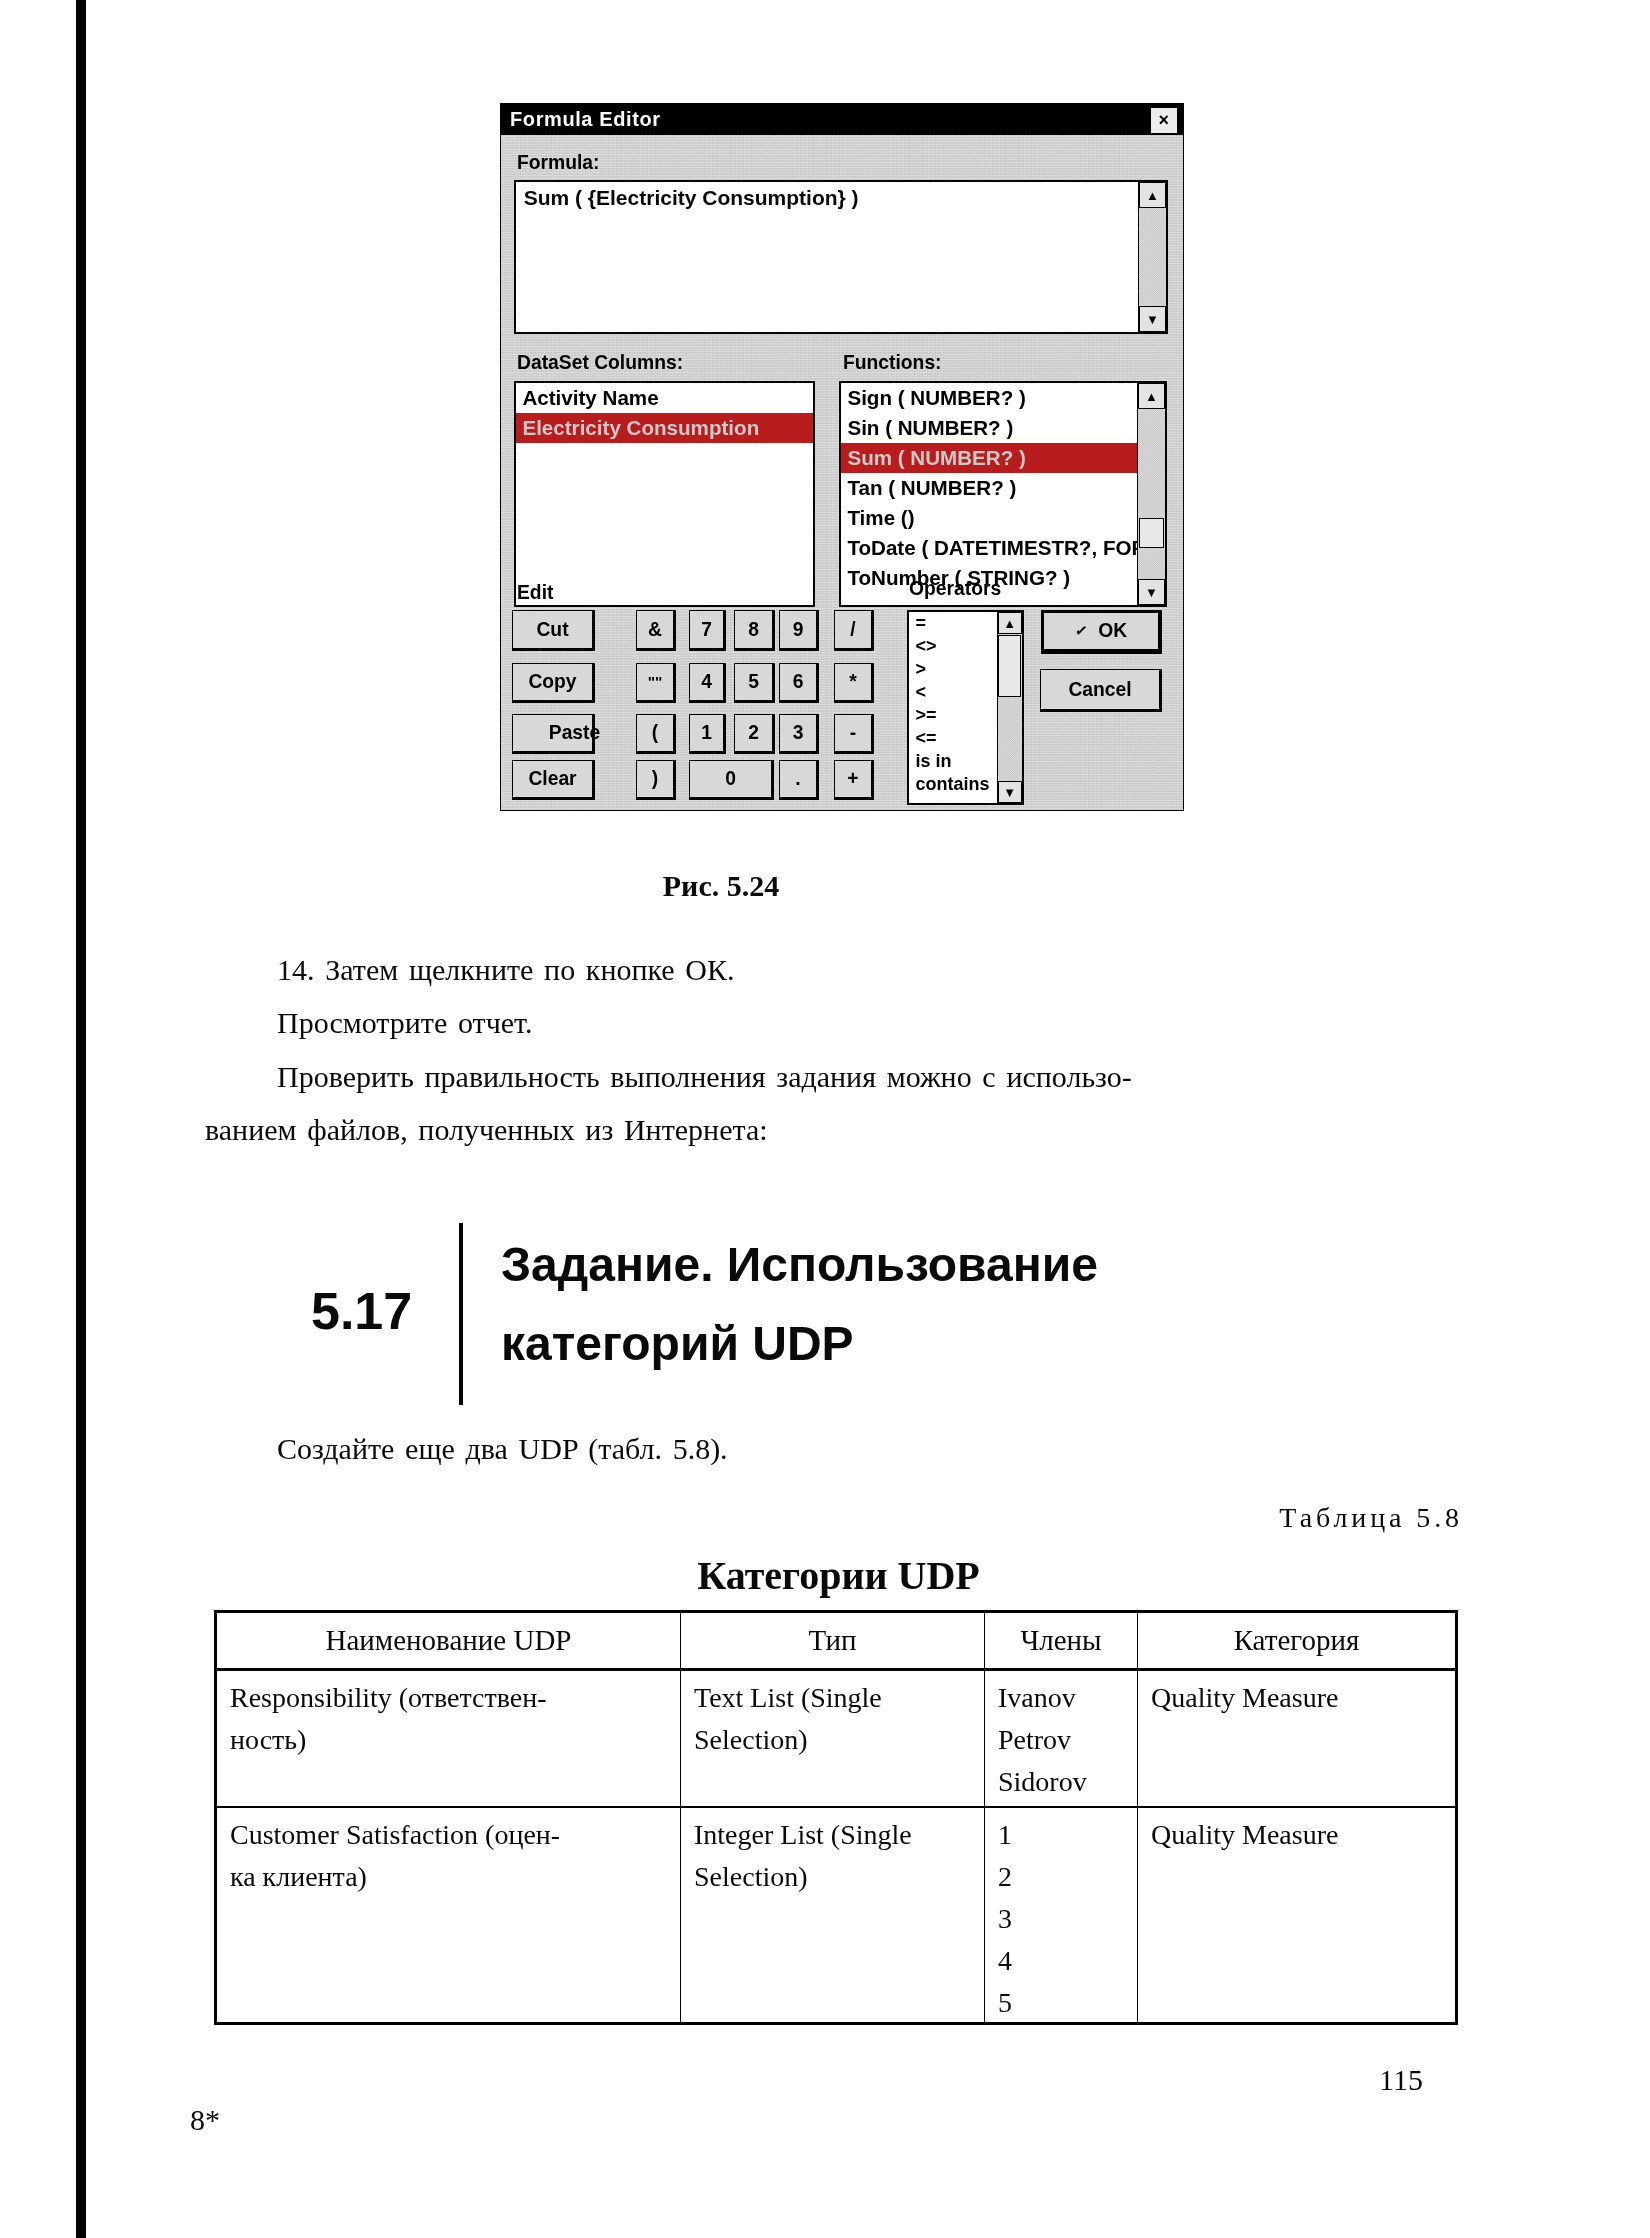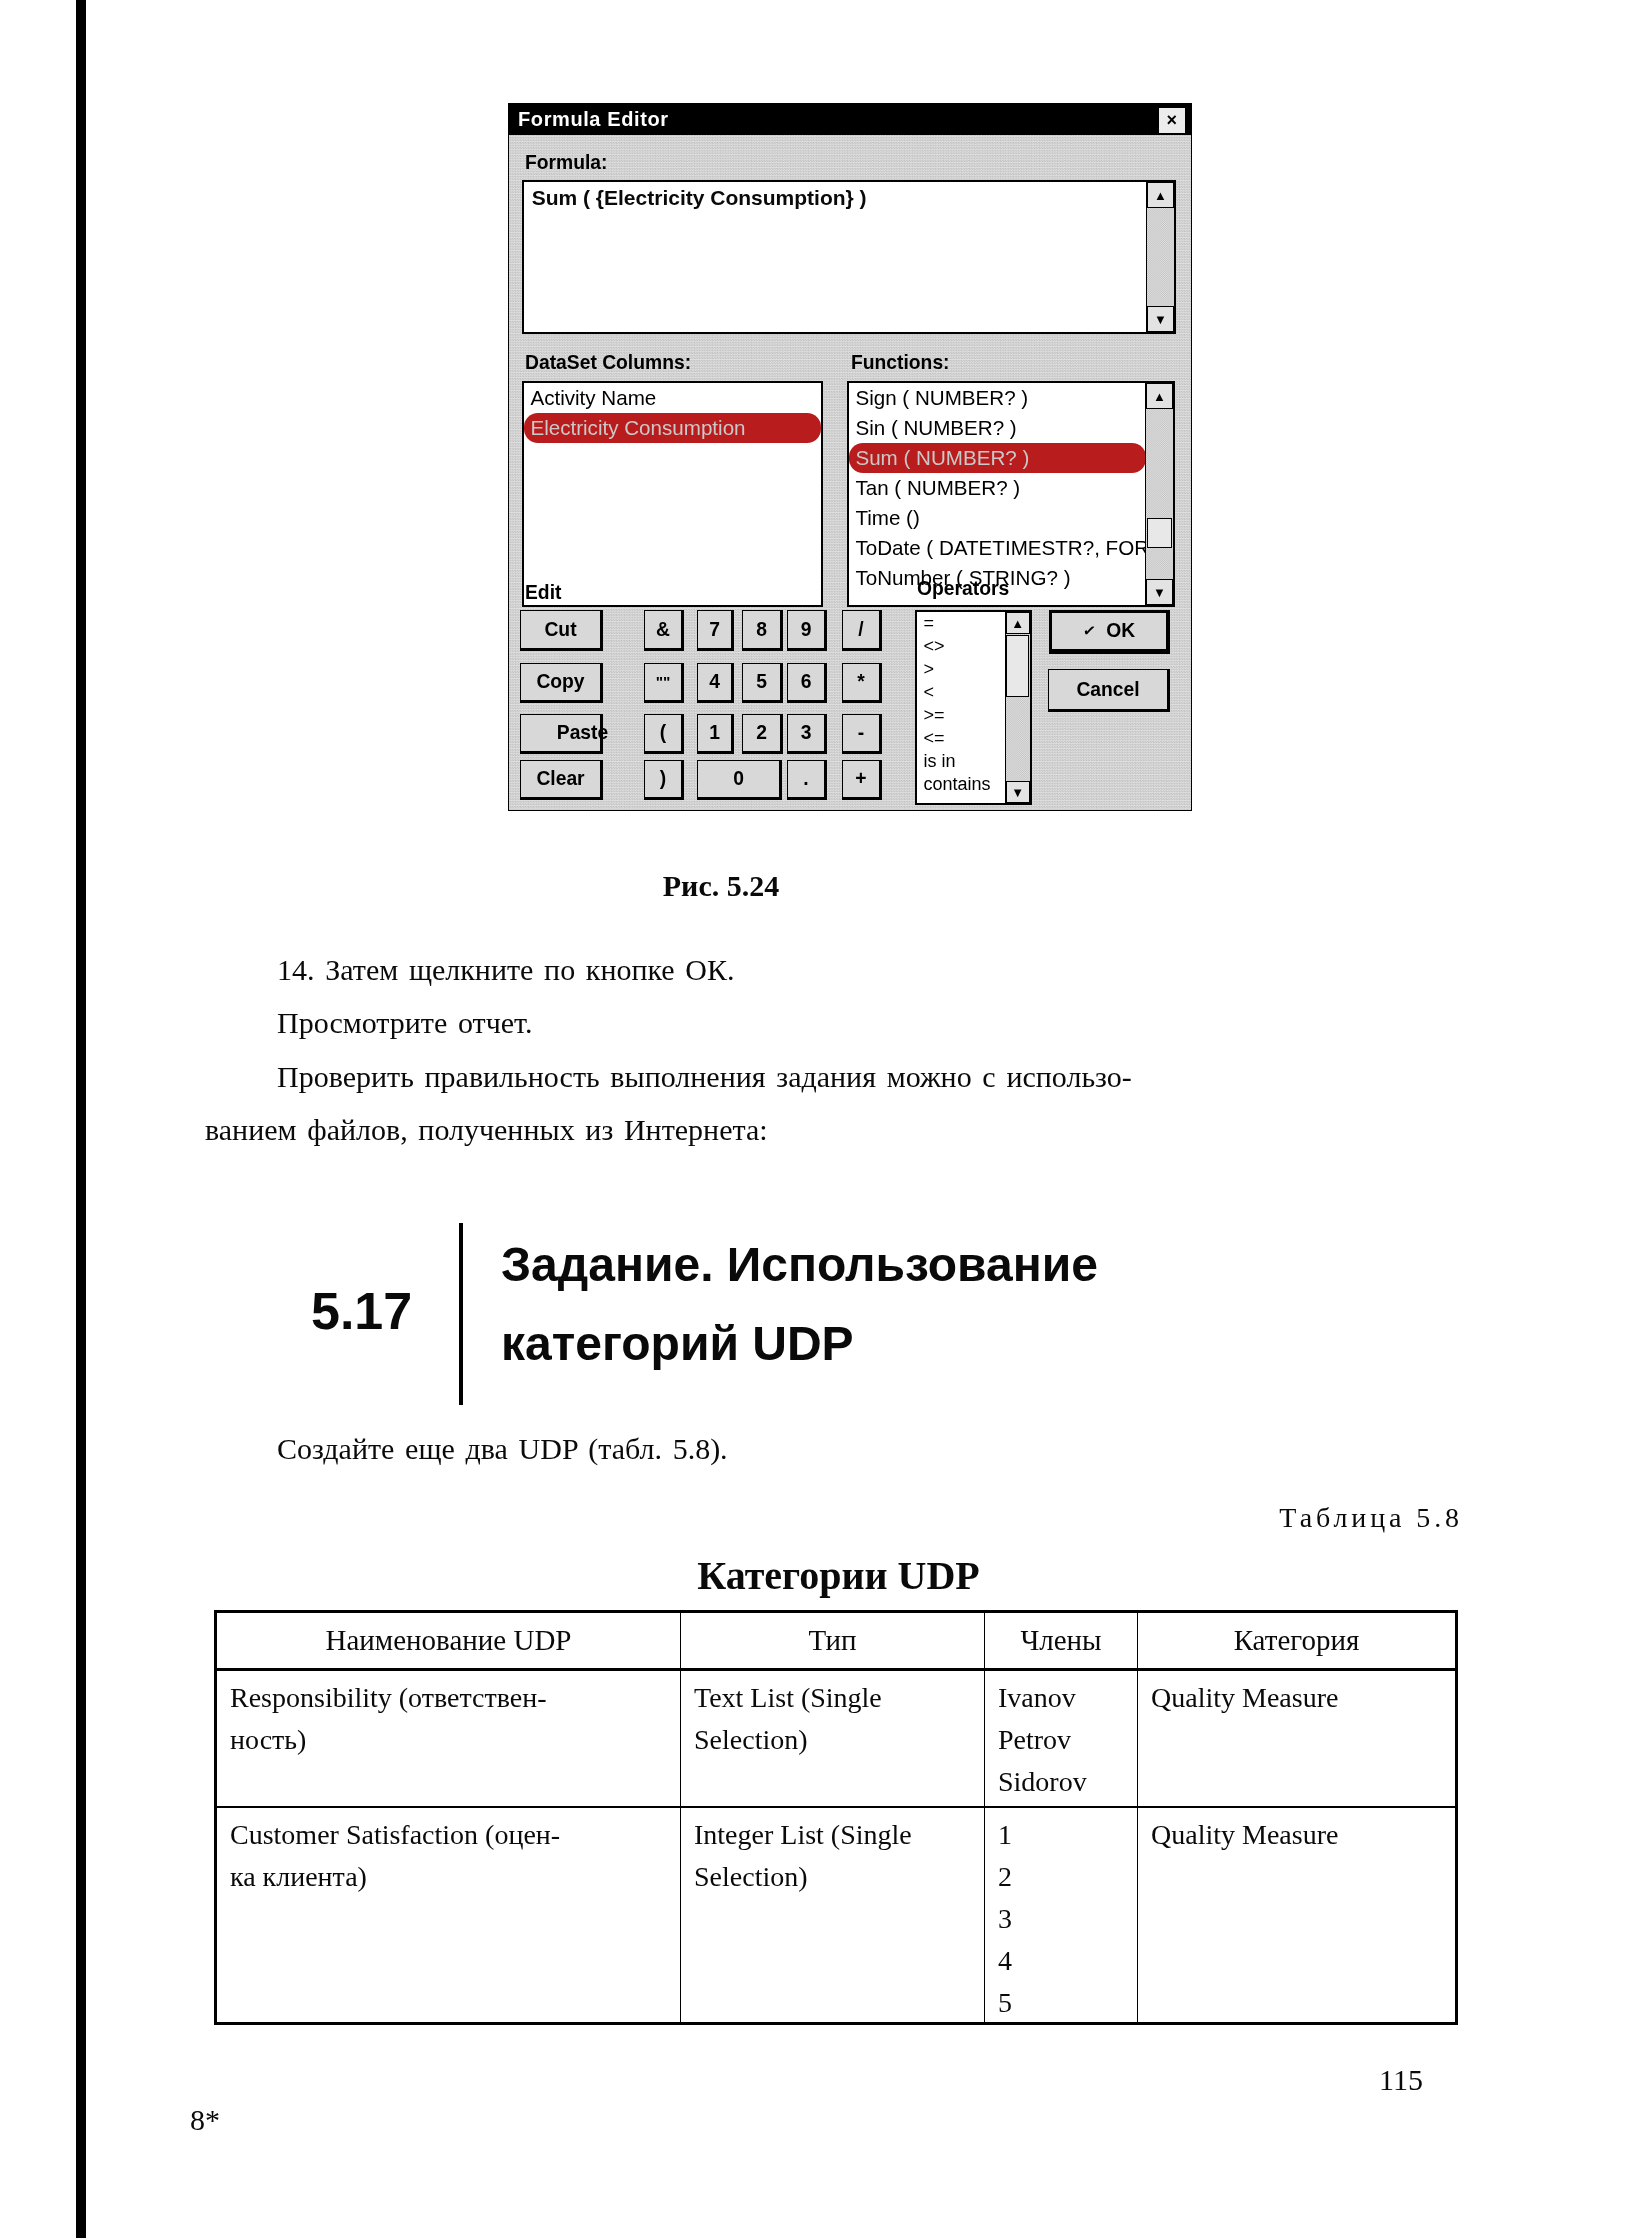--- a/index.html
+++ b/index.html
@@ -6,33 +6,33 @@
   #page{position:relative;width:1650px;height:2239px;background:#fff;overflow:hidden;
         font-family:"Liberation Serif", serif;color:#0a0a0a;}
   .abs{position:absolute;}
 
   
   #edgebar{left:76px;top:0;width:9.7px;height:2239px;background:#000;}
 
   
   .dither{background-color:#cdcdcd;
     background-image:conic-gradient(#c3c3c3 25%, #dedede 0 50%, #c3c3c3 0 75%, #dedede 0);
-    background-size:2.6px 2.6px;margin-left:8px;}
+    background-size:2.6px 2.6px;}
   #dialog{left:500px;top:103px;width:682px;height:706px;border:1.9px solid #000;
           font-family:"Liberation Sans", sans-serif;}
   #titlebar{left:0;top:0;right:0;height:31px;background:#000;color:#fff;
             display:flex;align-items:center;padding-left:9px;
             font-weight:bold;font-size:20px;letter-spacing:0.6px;}
   #closebtn{position:absolute;right:5.2px;top:3.2px;width:26px;height:24.5px;background:#ececec;
             border:1.3px solid #000;display:flex;align-items:center;justify-content:center;
             font-weight:bold;font-size:18px;color:#000;}
   .dlabel{font-weight:bold;font-size:19.3px;color:#000;white-space:nowrap;}
   .sunken{background:#fff;border:2.6px solid #000;}
-  .item{height:30px;line-height:30px;padding:0 6.4px;font-weight:normal;font-size:20.6px;
-        white-space:nowrap;overflow:hidden;color:#000;border-radius:14px;}
+  .item{height:30px;line-height:30px;padding:0 6.4px;font-weight:bold;font-size:20.6px;
+        white-space:nowrap;overflow:hidden;color:#000;}
   .item.sel{background:#b91c1c;color:#c9c9c9;}
   .sb{position:absolute;top:0;right:0;bottom:0;width:27px;border-left:1.9px solid #000;}
   .sb .track{position:absolute;left:0;right:0;top:26px;bottom:26px;
     background-image:conic-gradient(#bdbdbd 25%, #e6e6e6 0 50%, #bdbdbd 0 75%, #e6e6e6 0);
     background-size:1.9px 1.9px;}
   .sb .arr{position:absolute;left:0;right:0;height:26px;background:#e3e3e3;border:1.3px solid #000;
     display:flex;align-items:center;justify-content:center;font-size:13px;color:#000;box-sizing:border-box;}
   .sb .up{top:0;} .sb .down{bottom:0;}
   .sb .thumb{position:absolute;left:0.6px;right:0.6px;background:#e8e8e8;border:1.9px solid #000;box-sizing:border-box;}
   .btn{display:flex;align-items:center;justify-content:center;color:#000;

